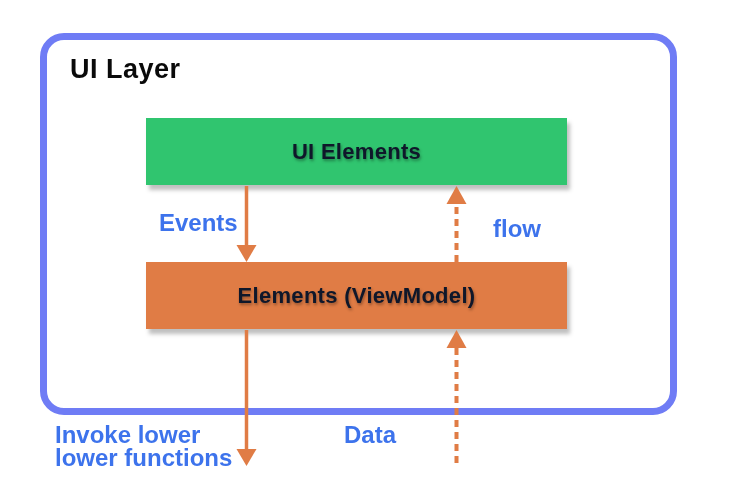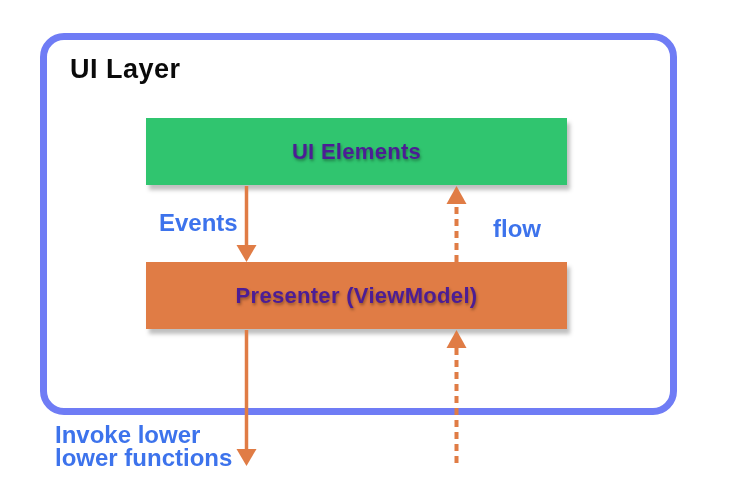--- a/index.html
+++ b/index.html
@@ -41,21 +41,21 @@
     width: 421px;
     height: 67px;
     display: flex;
     align-items: center;
     justify-content: center;
     box-shadow: 3px 5px 4px rgba(0,0,0,0.25);
   }
   .node-ui { top: 118px; background: #30c56f; }
   .node-presenter { top: 262px; background: #e07c45; }
   .node-label {
-    color: #4c1d95;
+    color: #0f172a;
     font-size: 22px;
     font-weight: bold;
     letter-spacing: 0.3px;
     text-shadow: 1px 2px 3px rgba(0,0,0,0.35);
   }
   .arrows {
     position: absolute;
     left: 0;
     top: 0;
     width: 729px;
@@ -84,21 +84,21 @@
 
   <div class="frame"></div>
 
   <div class="frame-title">UI Layer</div>
 
   <div class="node node-ui">
     <span class="node-label">UI Elements</span>
   </div>
 
   <div class="node node-presenter">
-    <span class="node-label">Presenter (ViewModel)</span>
+    <span class="node-label">Elements (ViewModel)</span>
   </div>
 
   <svg class="arrows" viewBox="0 0 729 493" xmlns="http://www.w3.org/2000/svg">
 
     <g>
       <line x1="246.5" y1="186" x2="246.5" y2="246" stroke-width="3.5" stroke="#e07c45"></line>
       <polygon points="236.5,245 256.5,245 246.5,262" fill="#e07c45"></polygon>
     </g>
 
     <g>
@@ -120,15 +120,16 @@
   <div class="edge-label lbl-events">Events</div>
 
   <div class="edge-label lbl-flow">flow</div>
 
   <div class="edge-label centered lbl-invoke">
     <span class="lbl-line">Invoke lower</span>
     <span class="lbl-line">lower functions</span>
   </div>
 
   <div class="edge-label centered lbl-stream">
+    <span class="lbl-line">Data</span>
   </div>
 
 </div>
 
 </body></html>

